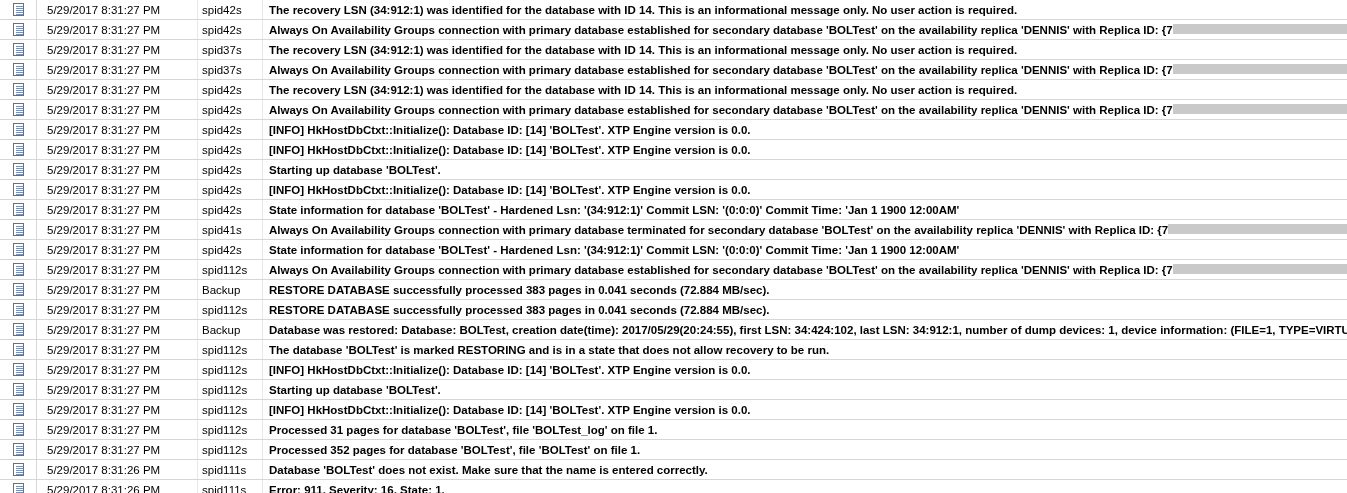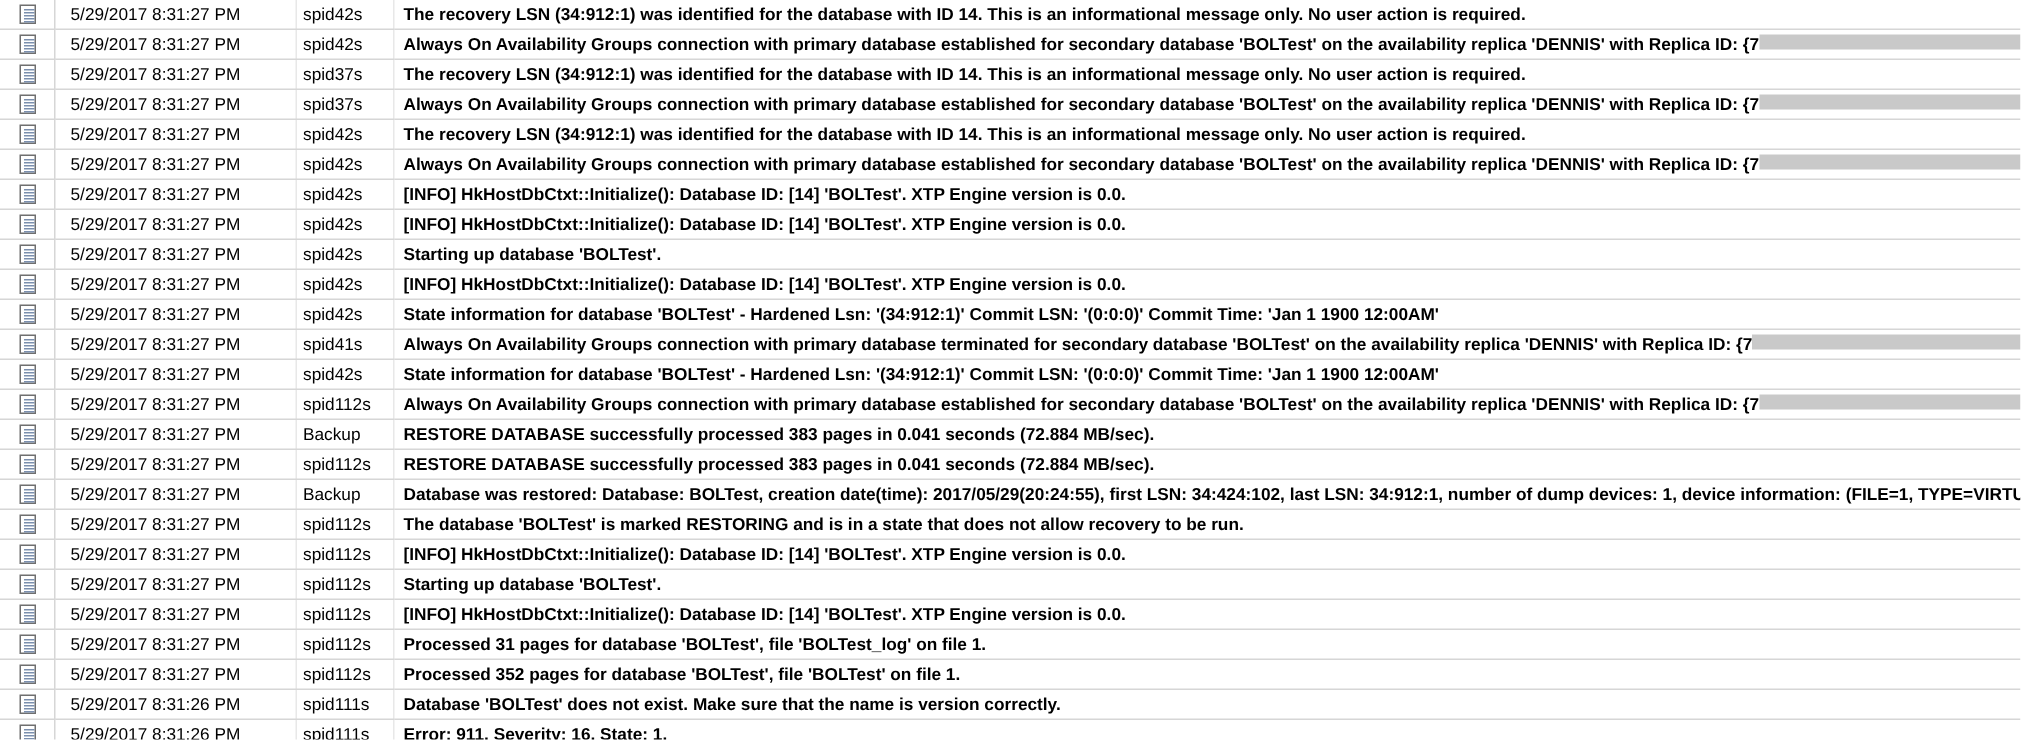--- a/index.html
+++ b/index.html
@@ -223,21 +223,21 @@
       <tr class="log-row">
         <td class="col-icon"><span class="doc-icon"></span></td>
         <td class="col-date">5/29/2017 8:31:27 PM</td>
         <td class="col-source">spid112s</td>
         <td class="col-message">Processed 352 pages for database 'BOLTest', file 'BOLTest' on file 1.</td>
       </tr>
       <tr class="log-row">
         <td class="col-icon"><span class="doc-icon"></span></td>
         <td class="col-date">5/29/2017 8:31:26 PM</td>
         <td class="col-source">spid111s</td>
-        <td class="col-message">Database 'BOLTest' does not exist. Make sure that the name is version correctly.</td>
+        <td class="col-message">Database 'BOLTest' does not exist. Make sure that the name is entered correctly.</td>
       </tr>
       <tr class="log-row">
         <td class="col-icon"><span class="doc-icon"></span></td>
         <td class="col-date">5/29/2017 8:31:26 PM</td>
         <td class="col-source">spid111s</td>
         <td class="col-message">Error: 911, Severity: 16, State: 1.</td>
       </tr>
     </tbody>
 </table>
 

